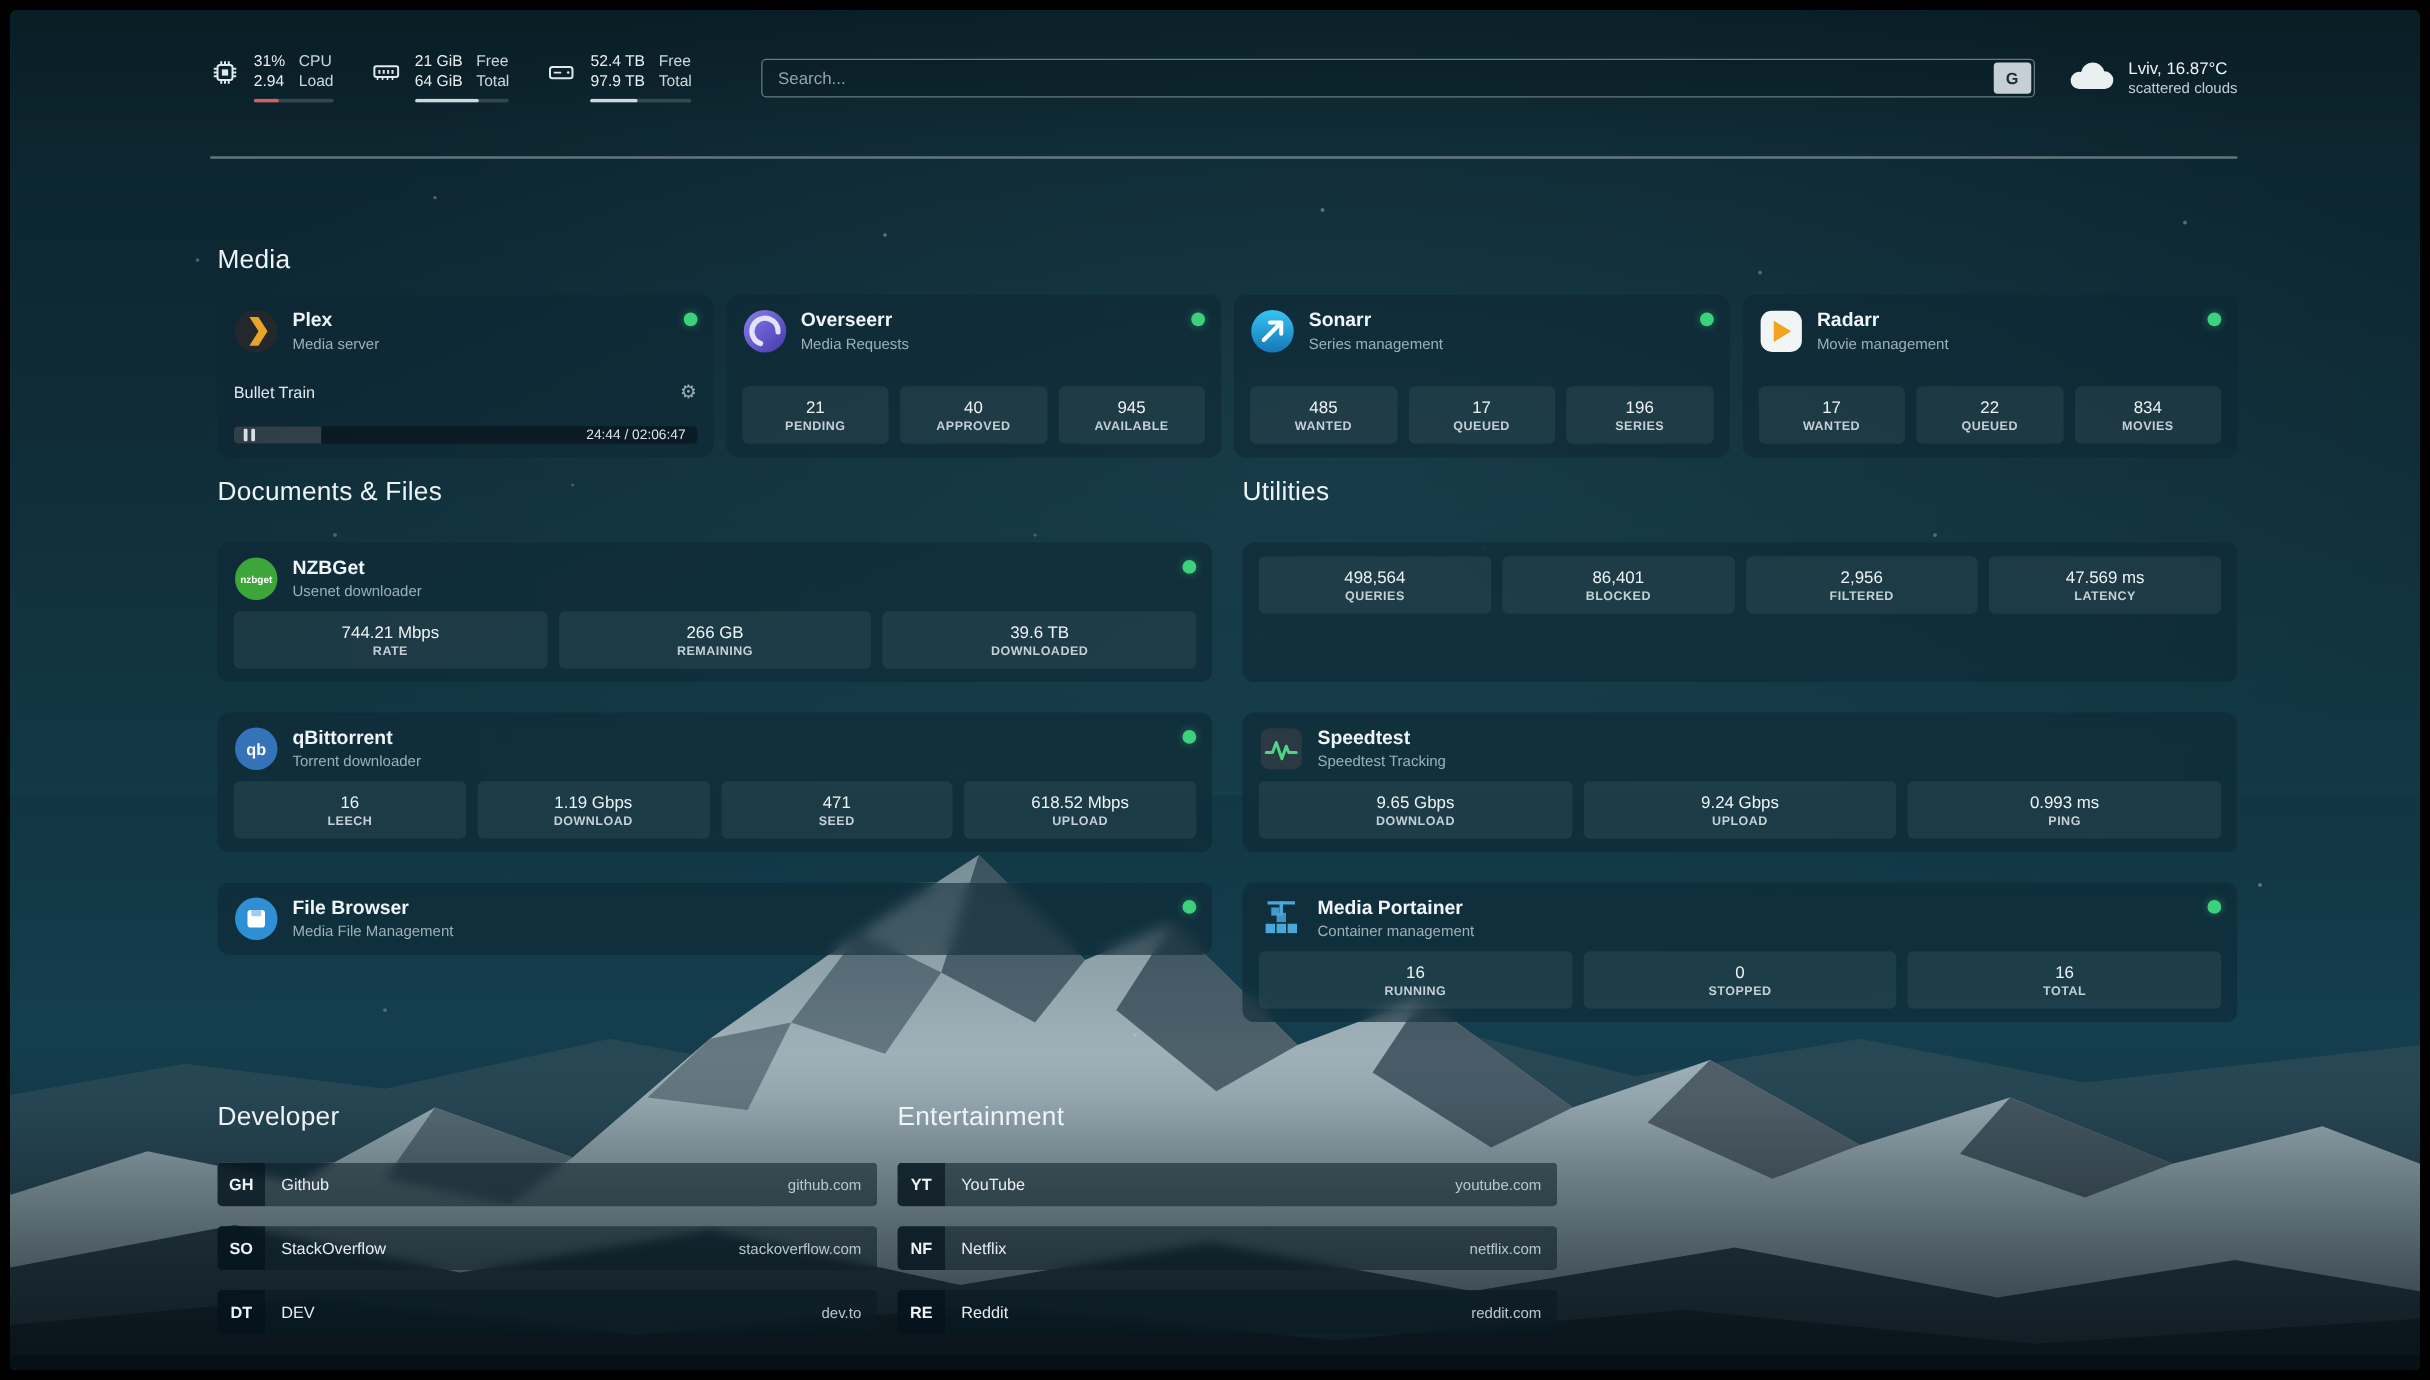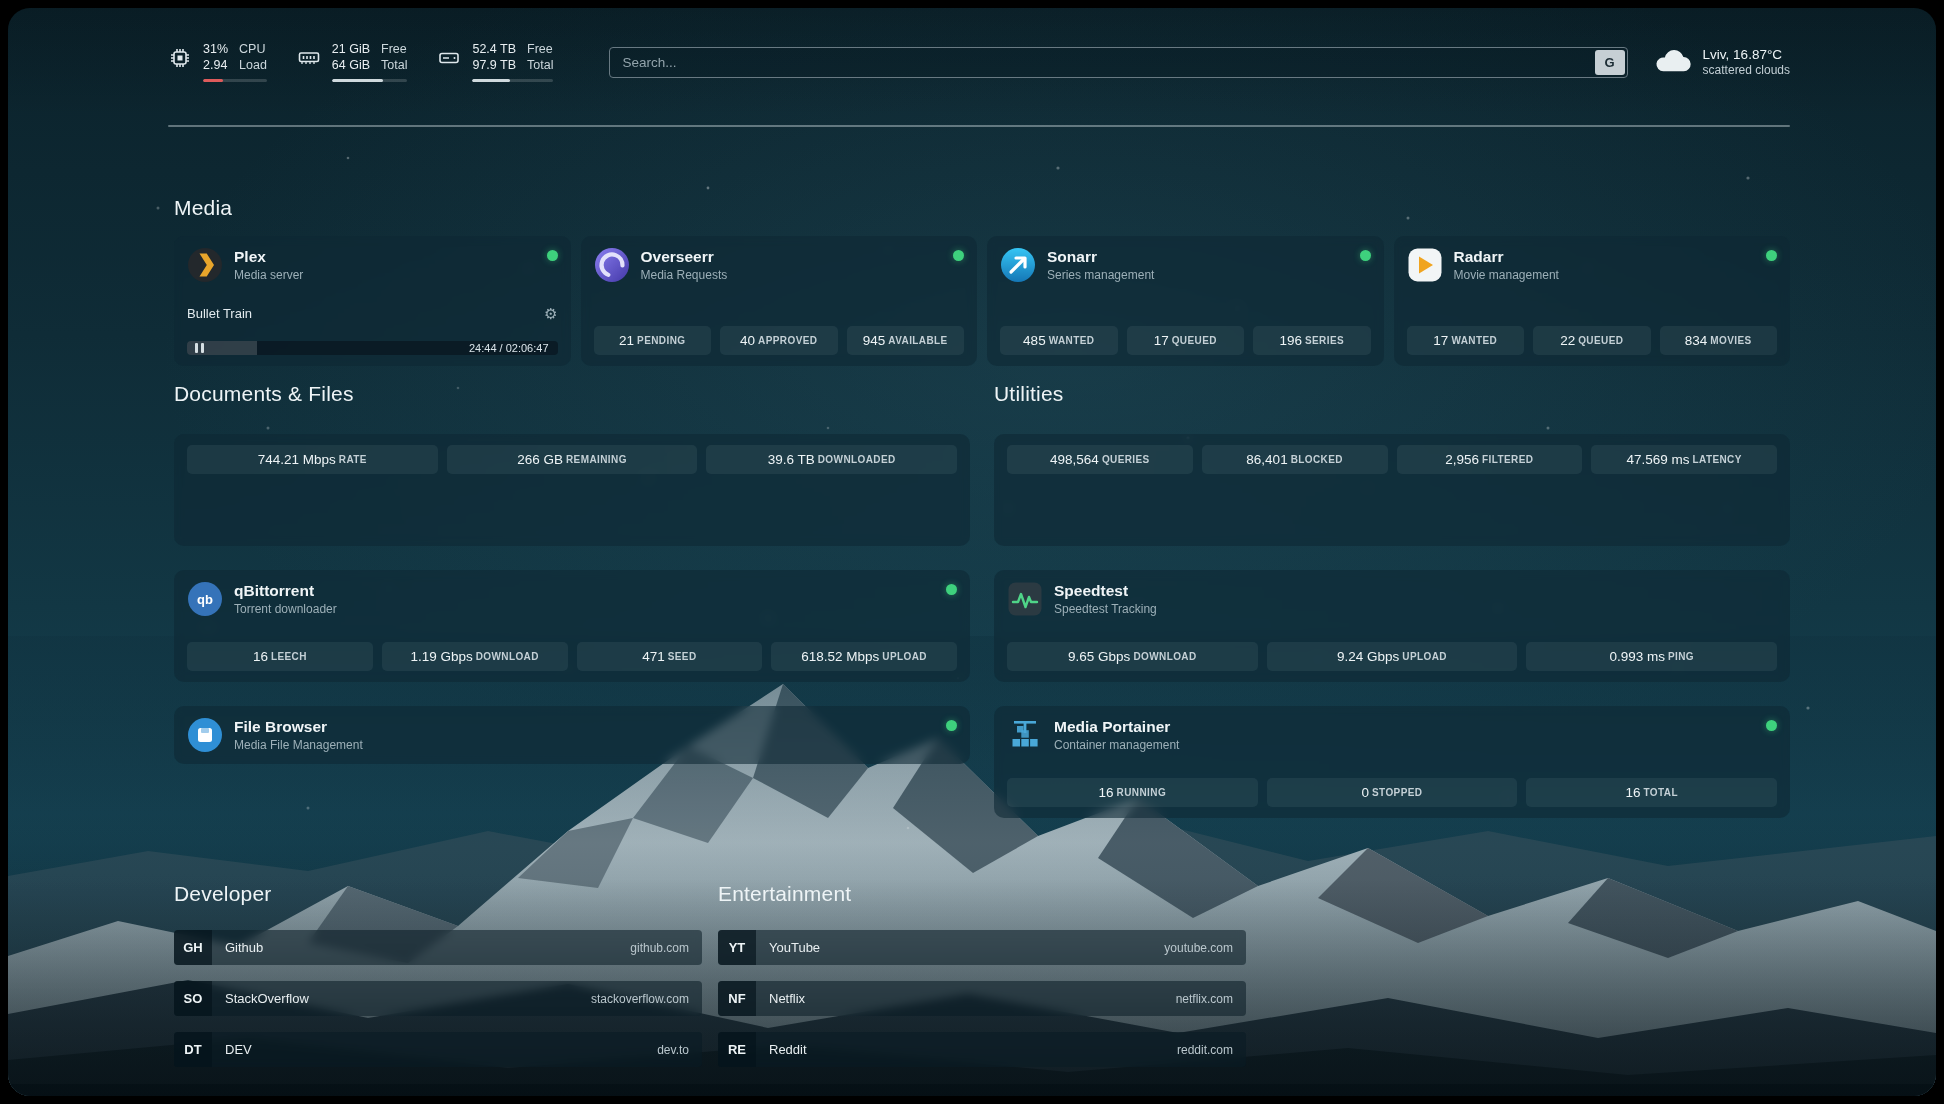--- a/index.html
+++ b/index.html
@@ -1,17 +1,17 @@
 <!DOCTYPE html>
 <html><head>
 <meta charset="utf-8">
 <style>
   html,body{margin:0;padding:0;background:#000;width:1944px;height:1104px;font-family:"Liberation Sans",sans-serif;}
   .frame{position:relative;width:1944px;height:1104px;background:#000;}
-  .screen{position:absolute;inset:8px;border-radius:22px;overflow:hidden;
+  .screen{position:absolute;inset:8px;border-radius:5px;overflow:hidden;
     background:
       radial-gradient(1300px 650px at 55% 32%, rgba(45,95,112,0.28), transparent 70%),
       linear-gradient(180deg,#0b222b 0%,#0f2c37 30%,#123744 55%,#154050 74%,#0e2d39 100%);}
   .mountains{position:absolute;left:0;bottom:0;width:100%;height:460px;z-index:0;}
   .specks{position:absolute;inset:0;z-index:1;pointer-events:none;}
   .vignette{position:absolute;inset:0;z-index:1;pointer-events:none;
     background:linear-gradient(180deg,rgba(3,10,14,.22),transparent 10%,transparent 80%,rgba(3,10,14,.5));}
 
   
   .topbar{position:absolute;top:34px;left:160px;width:1622px;display:flex;align-items:center;z-index:2;}
@@ -49,21 +49,21 @@
   .h-stats{height:112px;margin-bottom:24px;}
   .h-mini{height:58px;margin-bottom:0;}
   .card-head{display:flex;align-items:center;gap:11px;}
   .app-icon{width:36px;height:36px;flex:0 0 auto;}
   .app-icon svg{display:block;width:36px;height:36px;}
   .app-names{display:flex;flex-direction:column;gap:2px;}
   .app-name{font-size:15.5px;font-weight:600;color:#f0f5f7;}
   .app-sub{font-size:12px;color:#9db0b8;}
   .dot{margin-left:auto;align-self:flex-start;margin-top:3px;width:11px;height:11px;border-radius:50%;background:#3ed17d;box-shadow:0 0 7px rgba(62,209,125,.45);flex:0 0 auto;}
   .stats{display:flex;gap:9px;}
-  .stat{flex:1;height:29px;background:rgba(215,235,245,0.07);border-radius:5px;display:flex;align-items:center;justify-content:center;gap:3px;}
+  .stat{flex:1;height:46px;background:rgba(215,235,245,0.07);border-radius:5px;display:flex;flex-direction:column;align-items:center;justify-content:center;gap:3px;}
   .stat-value{font-size:13.5px;color:#eef4f6;}
   .stat-label{font-size:10px;font-weight:700;color:#c4d0d6;letter-spacing:.4px;}
 
   
   .plex-row{display:flex;align-items:center;margin-top:2px;}
   .np-title{font-size:13px;color:#e2eaee;}
   .gear{margin-left:auto;color:#9db0b8;font-size:15px;line-height:1;cursor:pointer;}
   .plex-bar{position:relative;height:14px;background:rgba(8,22,30,0.7);border-radius:4px;overflow:hidden;display:flex;align-items:center;cursor:pointer;}
   .plex-fill{position:absolute;left:0;top:0;bottom:0;background:rgba(255,255,255,0.16);}
   .pause{position:relative;z-index:1;display:flex;gap:3px;margin-left:8px;cursor:pointer;}
@@ -377,20 +377,33 @@
 
       </div>
     </section>
 
     <section class="sec sec-cols">
 
       <div class="col">
         <h2>Documents &amp; Files</h2>
 
         <div class="card h-stats">
+          <div class="card-head">
+            <span class="app-icon">
+              <svg viewBox="0 0 36 36">
+                  <circle cx="18" cy="18" r="17" fill="#3da639"></circle>
+                  <text x="18" y="21" text-anchor="middle" font-size="8" font-weight="bold" fill="#fff" font-family="Liberation Sans, sans-serif">nzbget</text>
+                </svg>
+            </span>
+            <div class="app-names">
+              <span class="app-name">NZBGet</span>
+              <span class="app-sub">Usenet downloader</span>
+            </div>
+            <span class="dot"></span>
+          </div>
           <div class="stats">
             <div class="stat">
                 <span class="stat-value">744.21 Mbps</span>
                 <span class="stat-label">RATE</span>
               </div>
             <div class="stat">
                 <span class="stat-value">266 GB</span>
                 <span class="stat-label">REMAINING</span>
               </div>
             <div class="stat">

